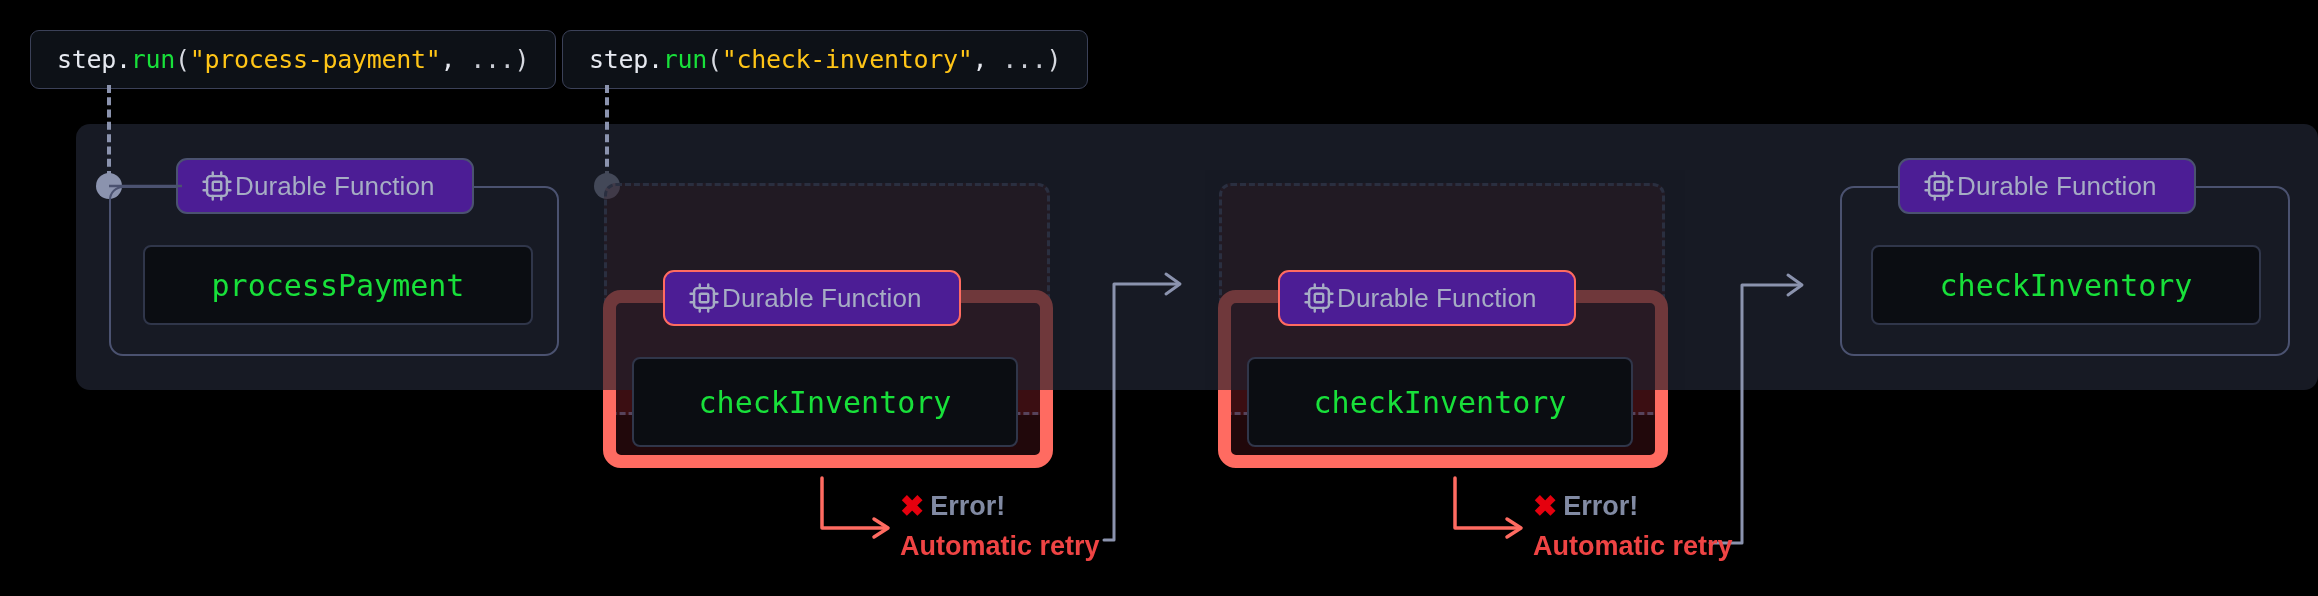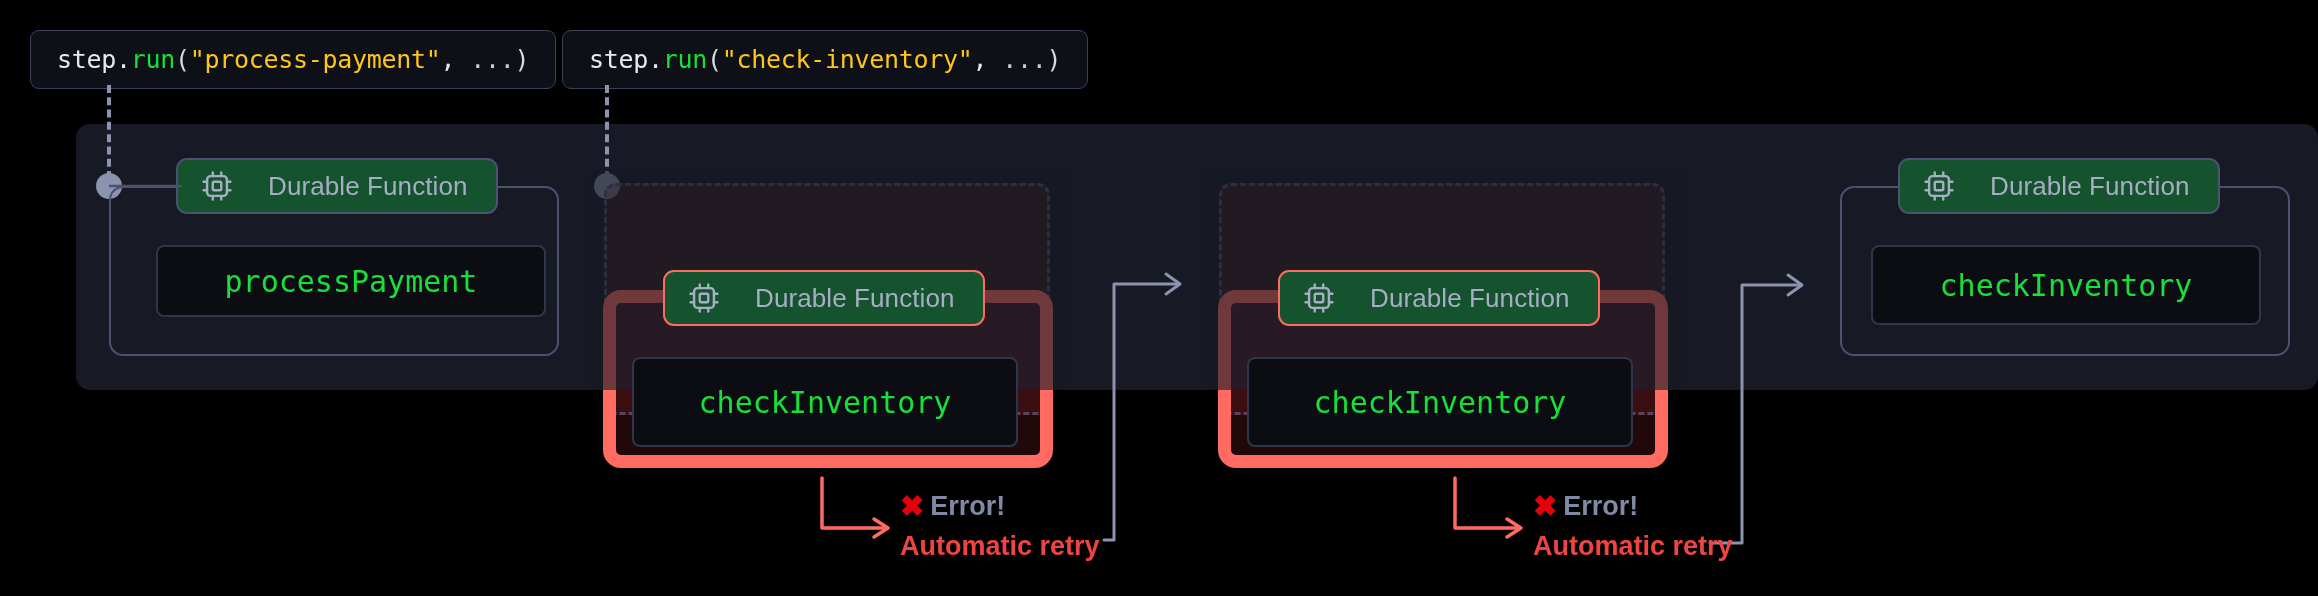--- a/index.html
+++ b/index.html
@@ -53,24 +53,24 @@
   .group {
     position: absolute;
     border: 2.5px solid #4b5270;
     border-radius: 14px;
     background: transparent;
   }
 
   
   .badge {
     position: absolute;
-    display: flex; align-items: center; gap: 34px;
+    display: flex; align-items: center; gap: 1px;
     height: 56px;
-    padding: 0 28px 0 22px;
-    background: #14532d;
+    padding: 0 37px 0 22px;
+    background: #4c1d95;
     border: 2.5px solid #4b5270;
     border-radius: 11px;
     z-index: 6;
   }
   .badge.err { border-color: #ff6b61; }
   .badge-label {
     font-size: 26px; color: #a6adc4; letter-spacing: .1px; white-space: nowrap;
   }
   .chip-icon { display:block; width: 34px; height: 34px; }
 
@@ -159,21 +159,21 @@
   <div class="badge" style="left:176px; top:158px;">
     <span class="chip-icon">
       <svg viewBox="0 0 24 24" width="34" height="34" fill="none" stroke="#a6adc4" stroke-width="1.7" stroke-linecap="round" stroke-linejoin="round">
         <rect x="5" y="5" width="14" height="14" rx="2.5"></rect>
         <rect x="9" y="9" width="6" height="6" rx="1"></rect>
         <path d="M9 2.5v2.5M15 2.5v2.5M9 19v2.5M15 19v2.5M2.5 9H5M2.5 15H5M19 9h2.5M19 15h2.5"></path>
       </svg>
     </span>
     <span class="badge-label">Durable Function</span>
   </div>
-  <div class="fnbox" style="left:156px; top:245px; width:390px; height:72px;">
+  <div class="fnbox" style="left:143px; top:245px; width:390px; height:80px;">
     <span class="fnname">processPayment</span>
   </div>
 
   <div class="dashed-shell" style="left:604px; top:183px; width:446px; height:232px;"></div>
   <div class="err-card" style="left:603px; top:290px; width:450px; height:178px;"></div>
   <div class="veil" style="left:590px; top:170px; width:480px; height:220px;"></div>
   <div class="badge err" style="left:663px; top:270px;">
     <span class="chip-icon">
       <svg viewBox="0 0 24 24" width="34" height="34" fill="none" stroke="#a6adc4" stroke-width="1.7" stroke-linecap="round" stroke-linejoin="round">
         <rect x="5" y="5" width="14" height="14" rx="2.5"></rect>

